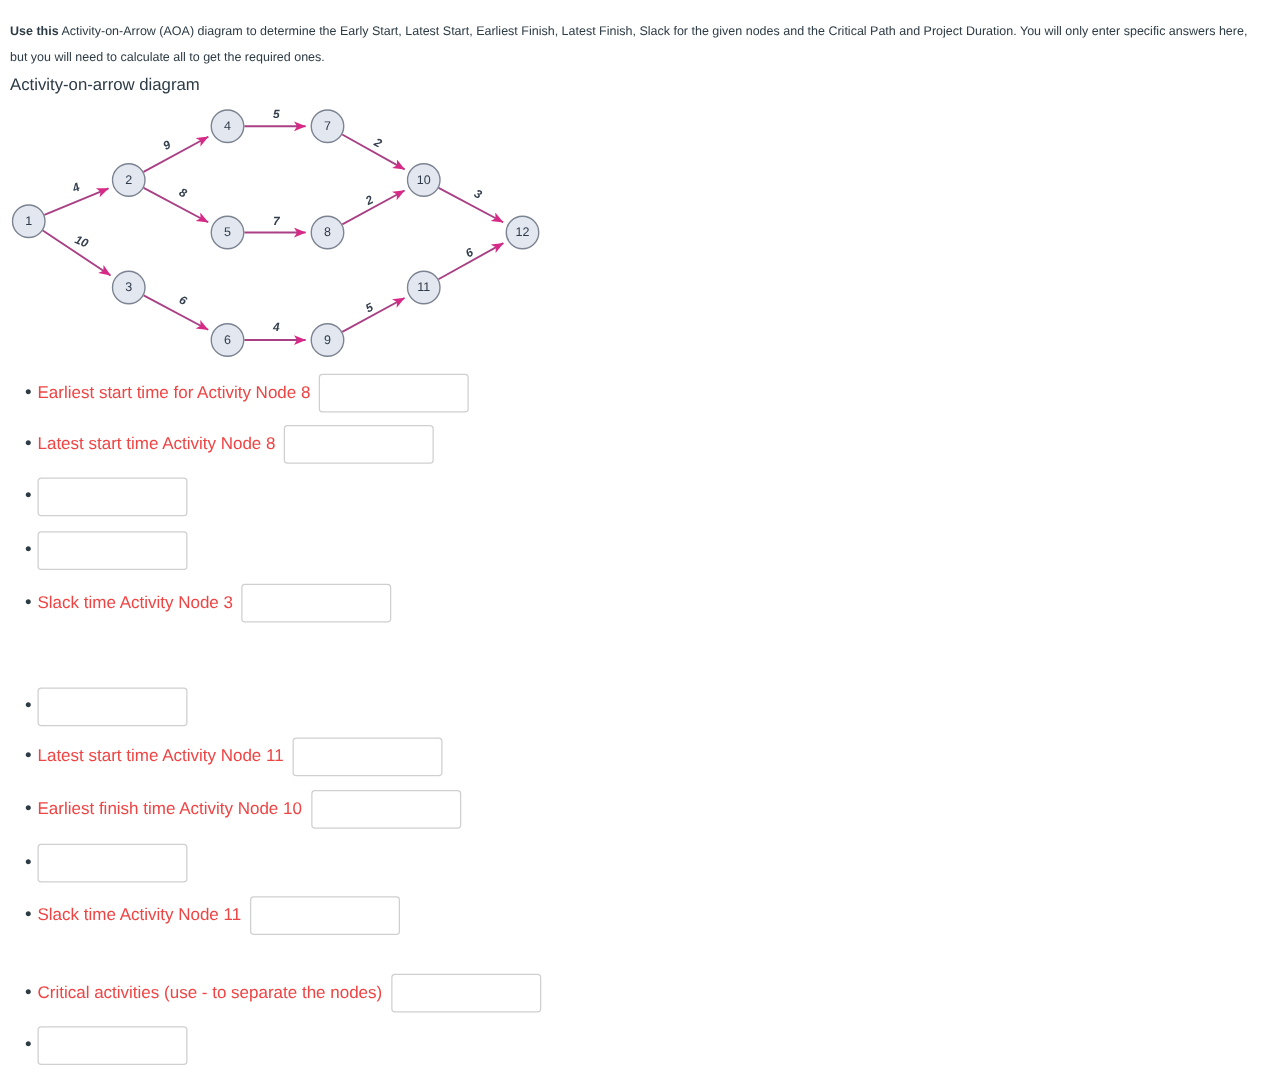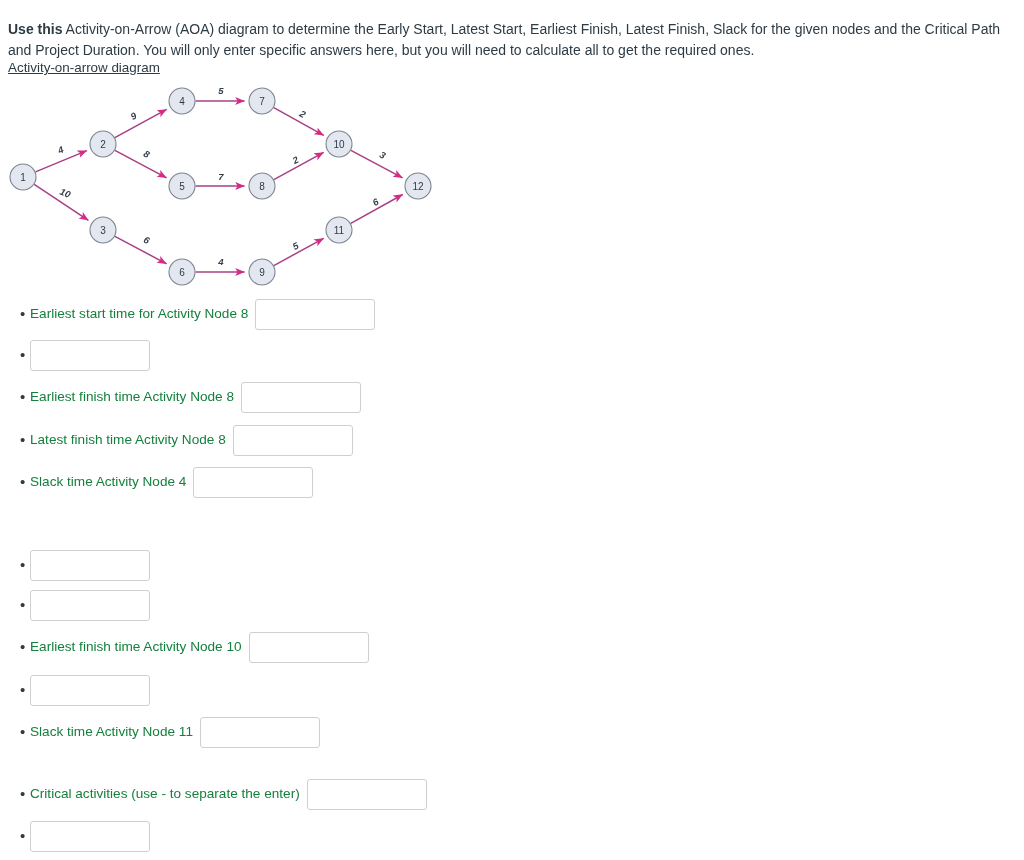--- a/index.html
+++ b/index.html
@@ -17,34 +17,33 @@
     overflow: hidden;
     position: relative;
   }
 
   
   .prompt {
     position: absolute;
     left: 8px;
     top: 5px;
     width: 1006px;
-    font-size: 14px;
+    font-size: 10px;
     line-height: 21px;
     color: #2d3b45;
   }
   .prompt b { font-weight: bold; }
 
   .diagram-caption {
     position: absolute;
     left: 8px;
     top: 58px;
     font-size: 13.4px;
     line-height: 20px;
     color: #2d3b45;
-    text-decoration: underline;
   }
 
   
   .diagram-wrap {
     position: absolute;
     left: 0px;
     top: 82px;
     width: 460px;
     height: 212px;
   }
@@ -95,21 +94,21 @@
     width: 10px;
     min-width: 10px;
     font-size: 15px;
     line-height: 10px;
     color: #2d3b45;
     display: inline-block;
   }
   .q-label {
     font-size: 13.6px;
     line-height: 18px;
-    color: #15803d;
+    color: #ef4444;
     white-space: nowrap;
     padding-right: 7px;
   }
   .q-input {
     height: 31px;
     background: #ffffff;
     border: 1px solid #cfcfcf;
     border-radius: 3px;
     font-family: "Liberation Sans", sans-serif;
     font-size: 13px;
@@ -217,61 +216,61 @@
 </div>
 
 <div class="q-list" id="q-list">
     <div class="q-item" style="top: 298px;">
       <span class="bullet">•</span>
       <span class="q-label">Earliest start time for Activity Node 8</span>
       <input type="text" class="q-input" style="width: 120px;">
     </div>
     <div class="q-item" style="top: 339px;">
       <span class="bullet">•</span>
+      <span class="q-label">Latest start time Activity Node 8</span>
       <input type="text" class="q-input" style="width: 120px;">
     </div>
     <div class="q-item" style="top: 381px;">
       <span class="bullet">•</span>
-      <span class="q-label">Earliest finish time Activity Node 8</span>
       <input type="text" class="q-input" style="width: 120px;">
     </div>
     <div class="q-item" style="top: 424px;">
       <span class="bullet">•</span>
-      <span class="q-label">Latest finish time Activity Node 8</span>
       <input type="text" class="q-input" style="width: 120px;">
     </div>
     <div class="q-item" style="top: 466px;">
       <span class="bullet">•</span>
-      <span class="q-label">Slack time Activity Node 4</span>
+      <span class="q-label">Slack time Activity Node 3</span>
       <input type="text" class="q-input" style="width: 120px;">
     </div>
     <div class="q-item" style="top: 549px;">
       <span class="bullet">•</span>
       <input type="text" class="q-input" style="width: 120px;">
     </div>
     <div class="q-item" style="top: 589px;">
       <span class="bullet">•</span>
+      <span class="q-label">Latest start time Activity Node 11</span>
       <input type="text" class="q-input" style="width: 120px;">
     </div>
     <div class="q-item" style="top: 631px;">
       <span class="bullet">•</span>
       <span class="q-label">Earliest finish time Activity Node 10</span>
       <input type="text" class="q-input" style="width: 120px;">
     </div>
     <div class="q-item" style="top: 674px;">
       <span class="bullet">•</span>
       <input type="text" class="q-input" style="width: 120px;">
     </div>
     <div class="q-item" style="top: 716px;">
       <span class="bullet">•</span>
       <span class="q-label">Slack time Activity Node 11</span>
       <input type="text" class="q-input" style="width: 120px;">
     </div>
     <div class="q-item" style="top: 778px;">
       <span class="bullet">•</span>
-      <span class="q-label">Critical activities (use - to separate the enter)</span>
+      <span class="q-label">Critical activities (use - to separate the nodes)</span>
       <input type="text" class="q-input" style="width: 120px;">
     </div>
     <div class="q-item" style="top: 820px;">
       <span class="bullet">•</span>
       <input type="text" class="q-input" style="width: 120px;">
     </div>
   </div>
 
 </body></html>

